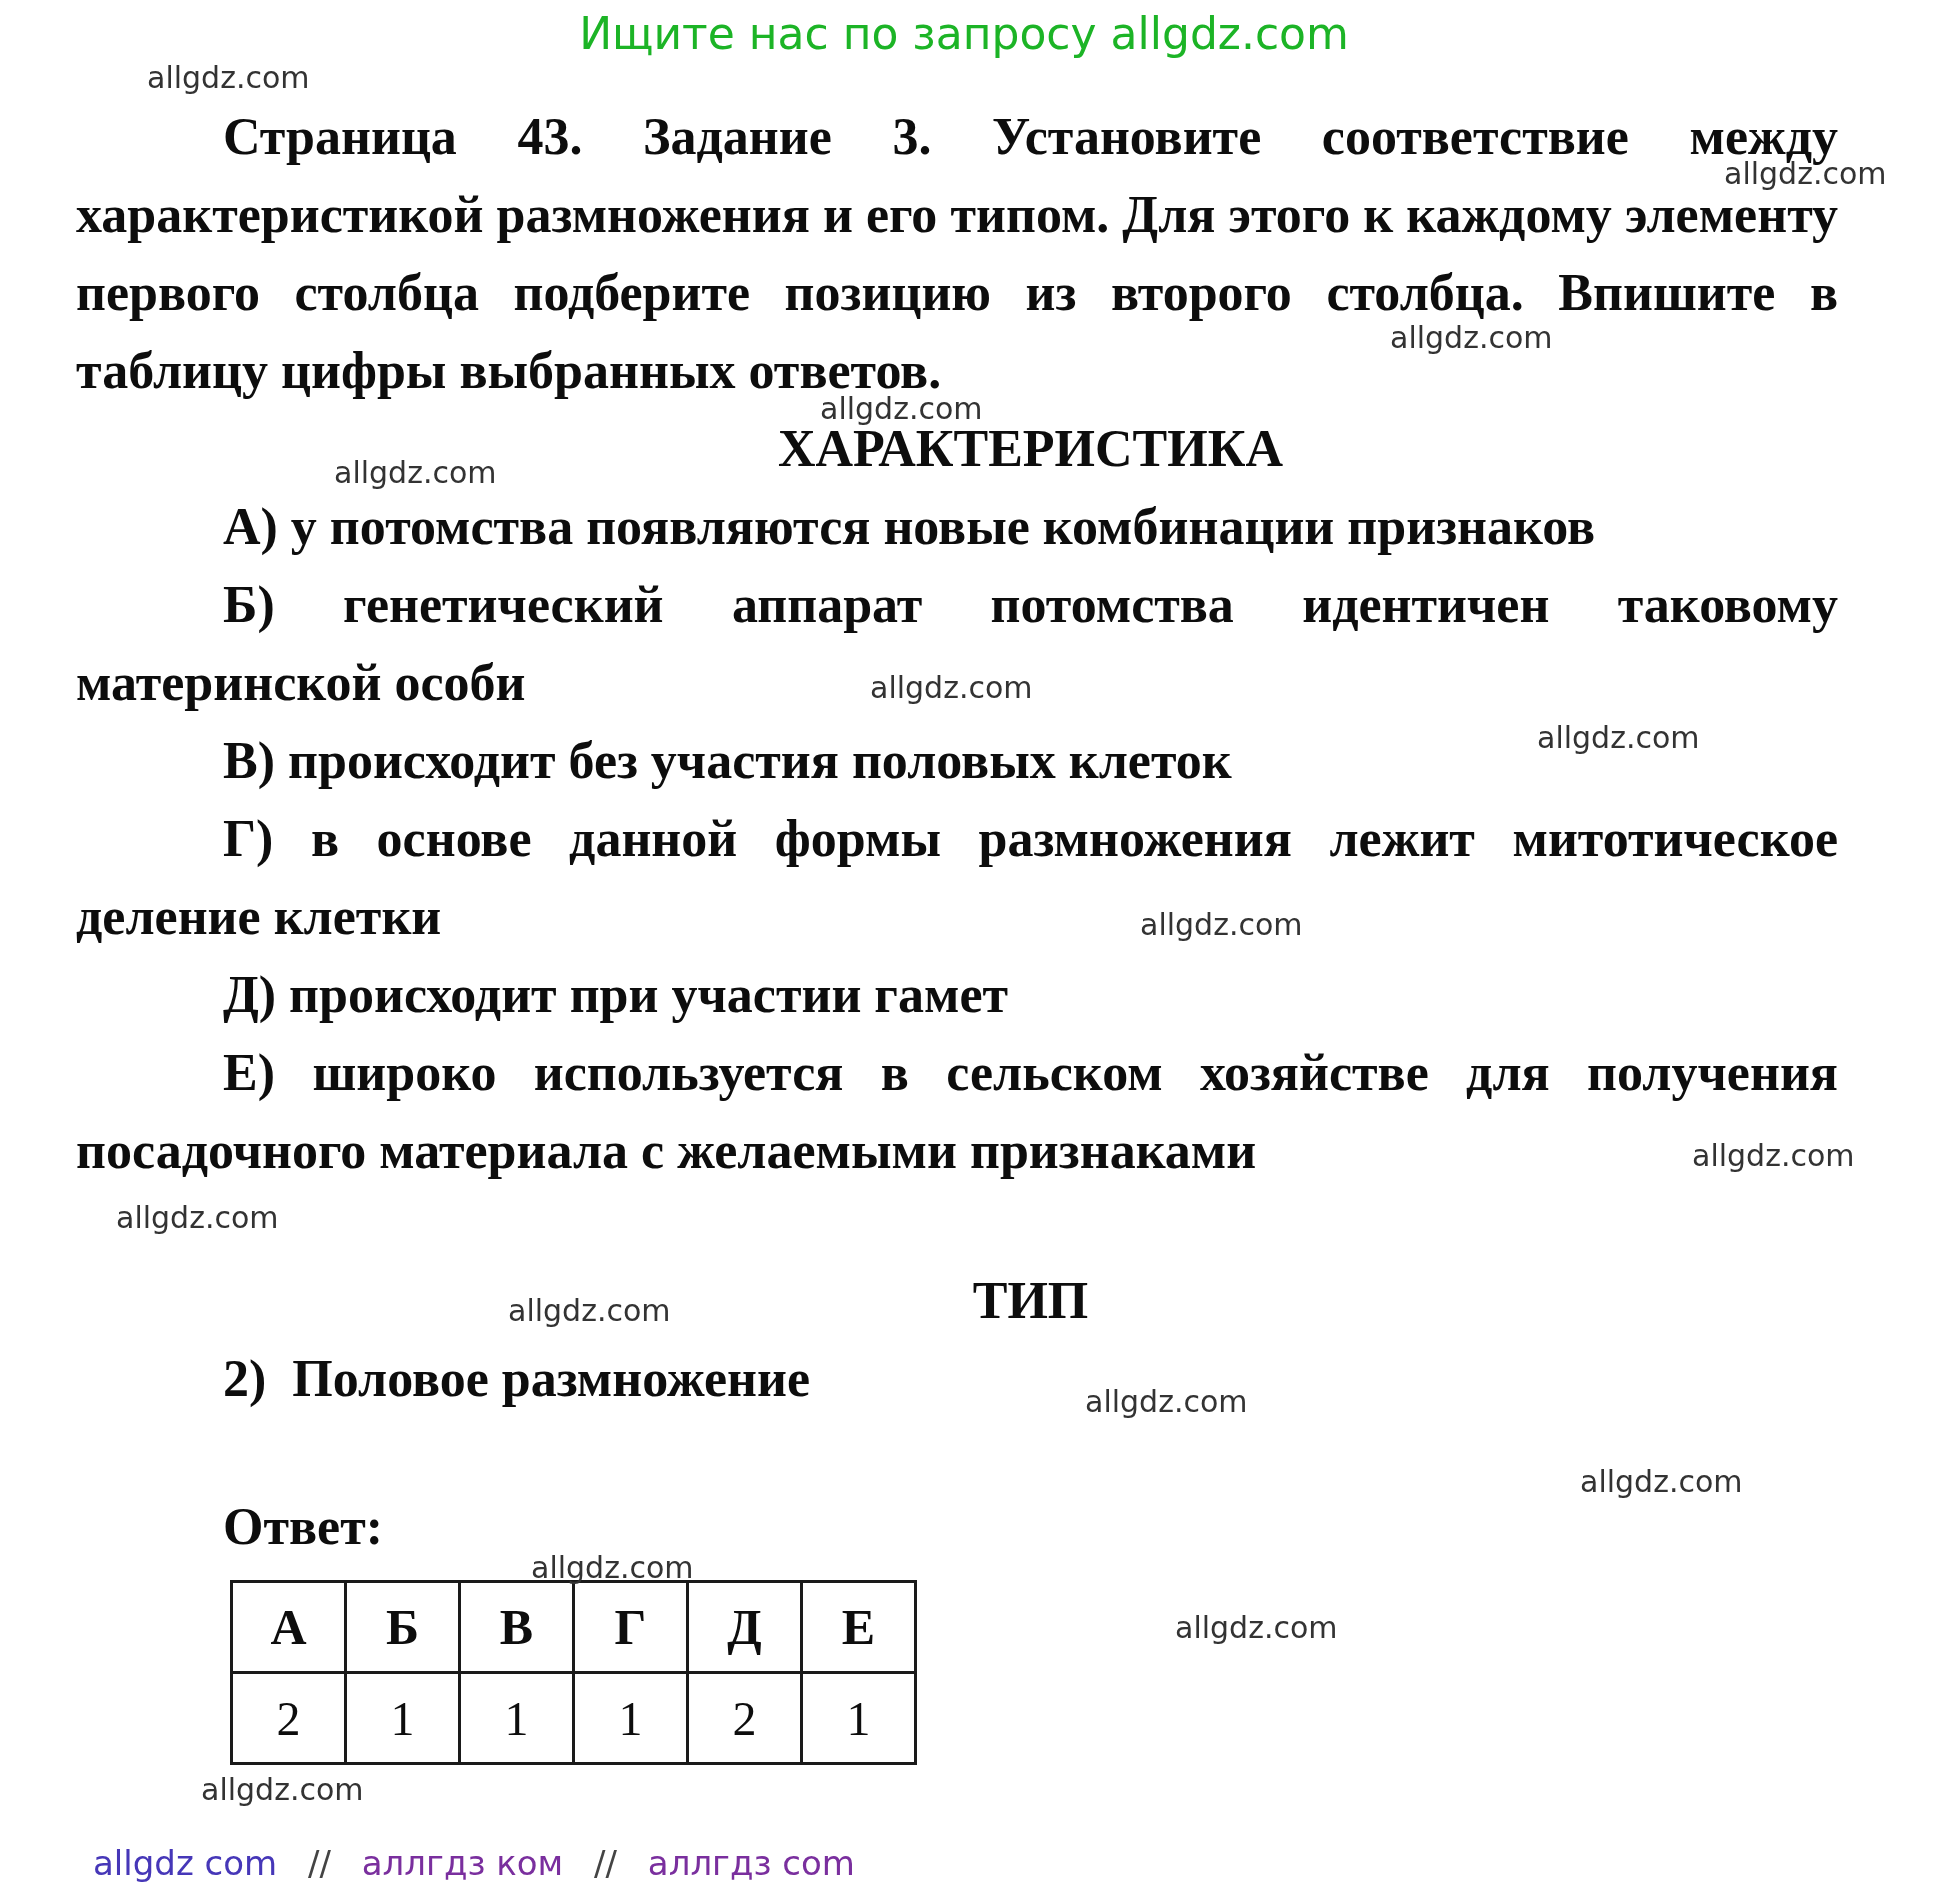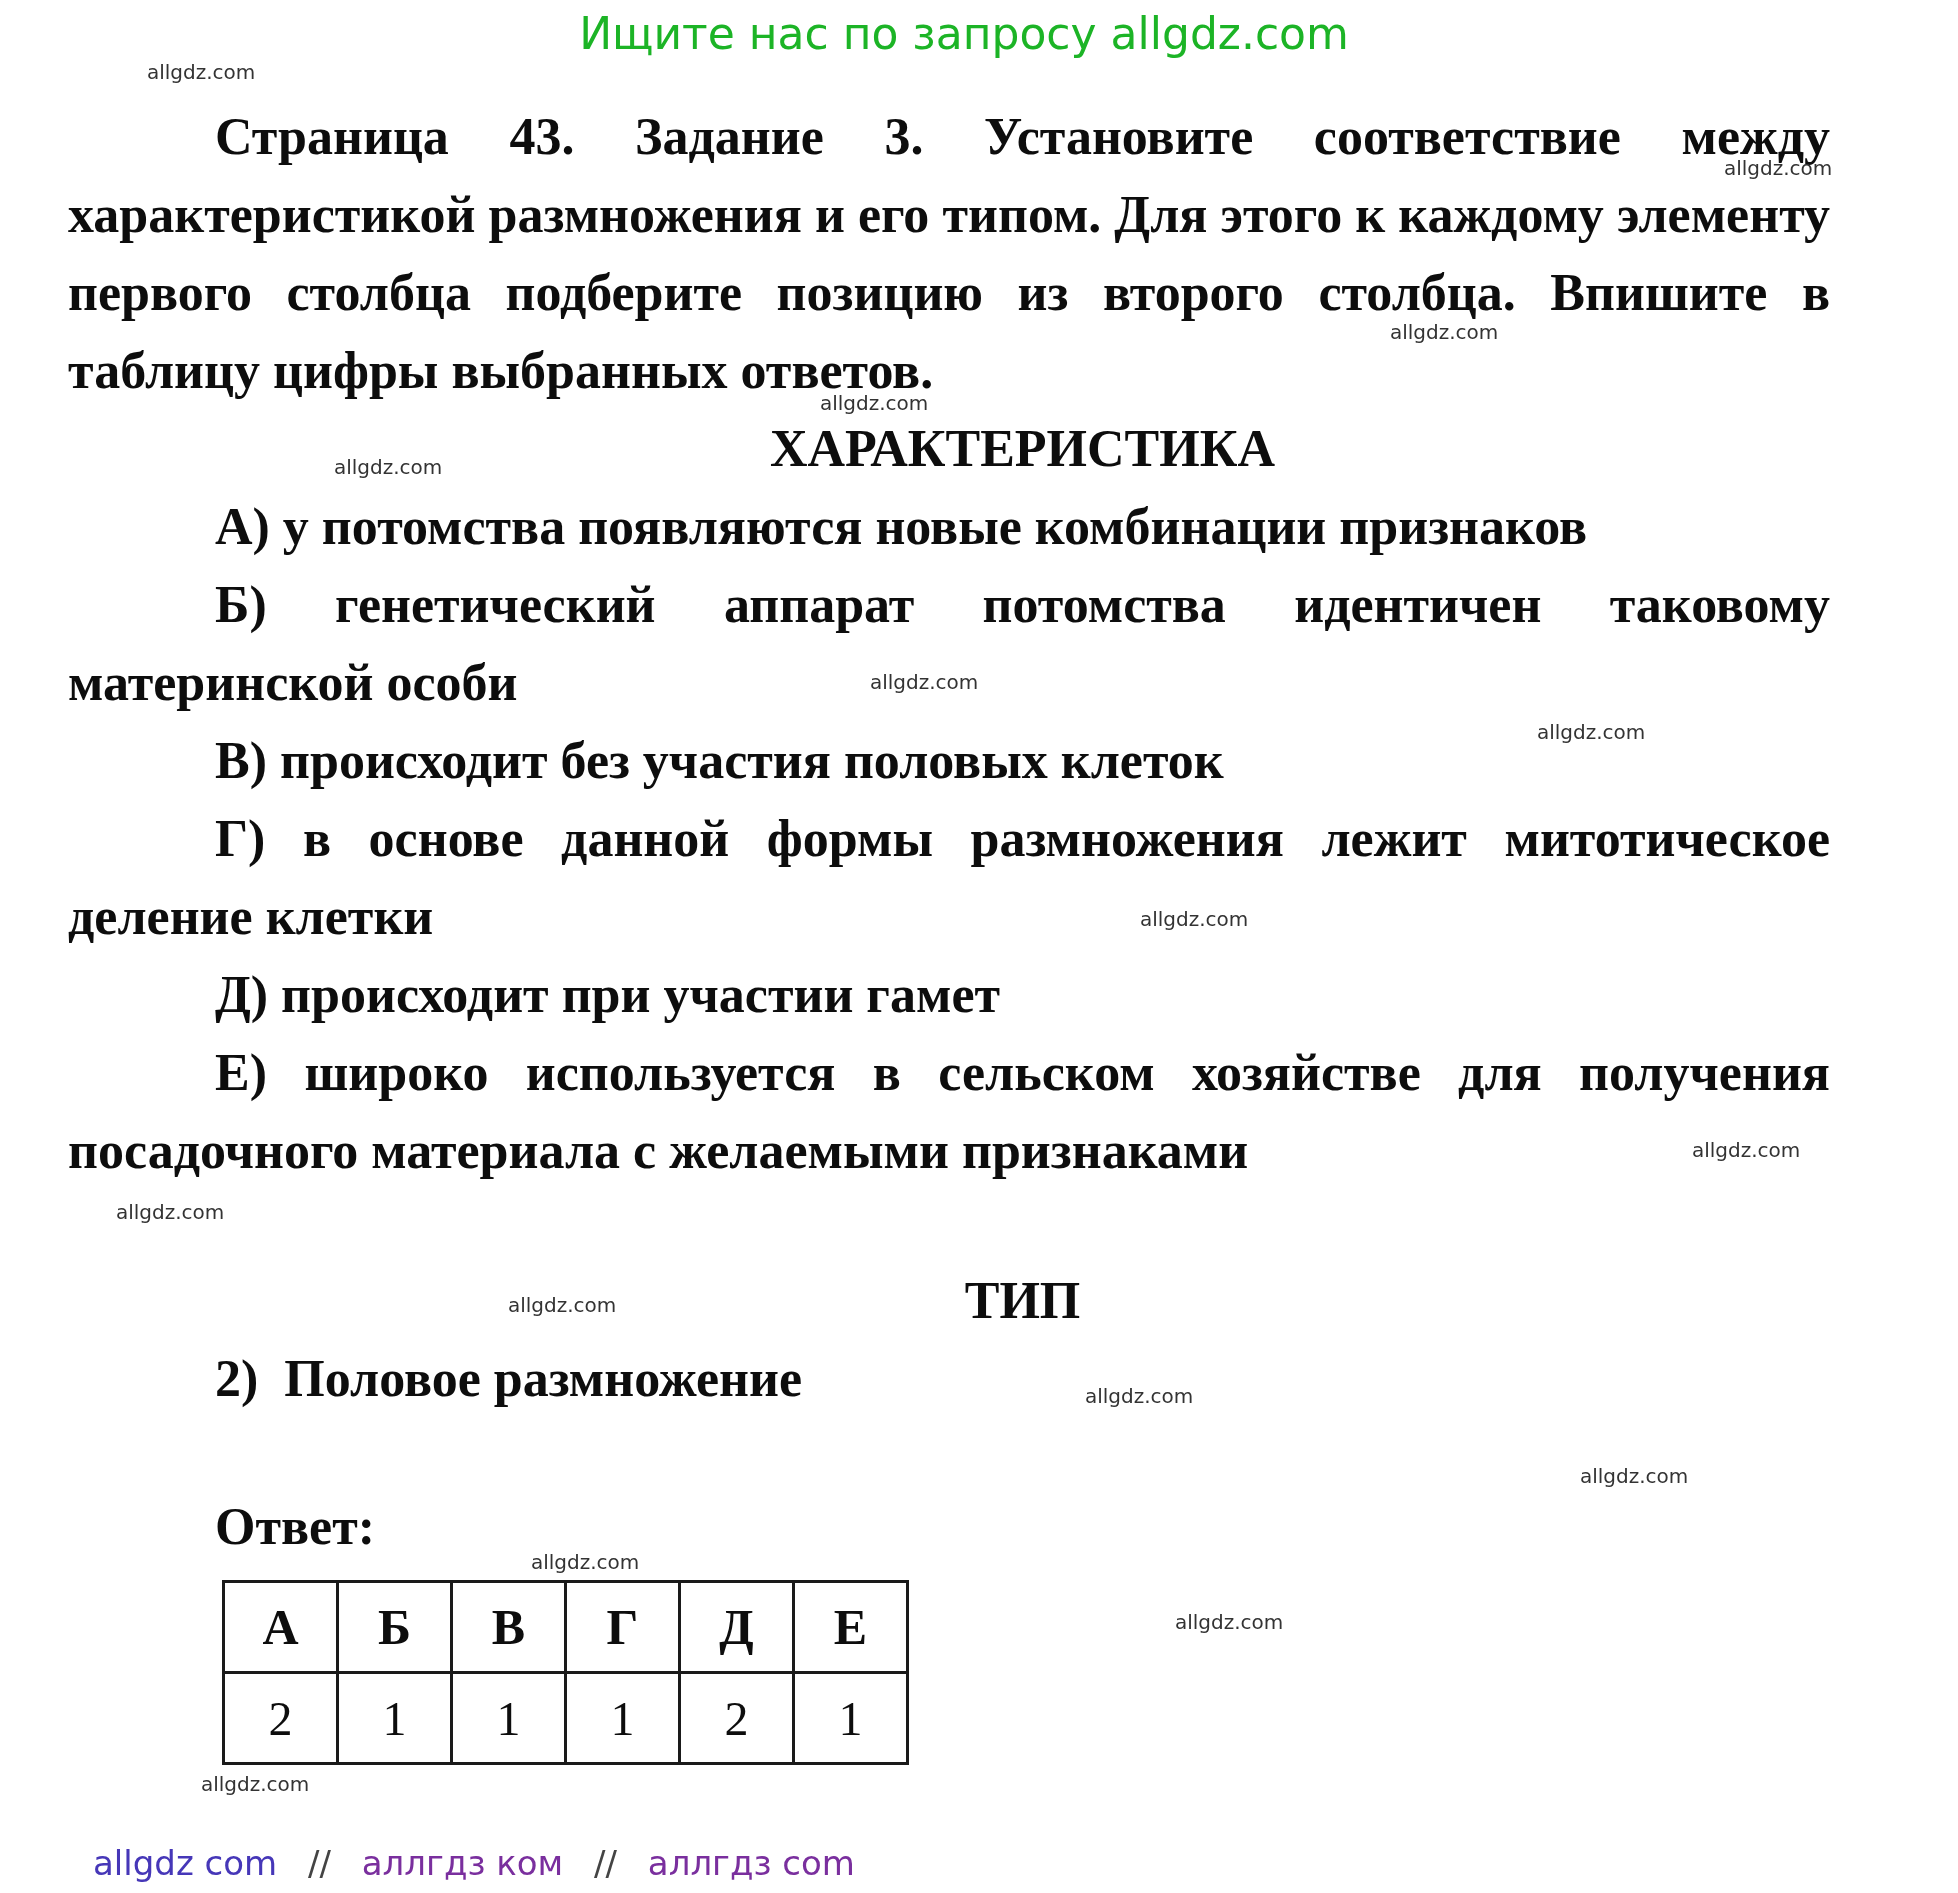--- a/index.html
+++ b/index.html
@@ -21,21 +21,21 @@
     width: 1762px;
     text-align: center;
     font-family: "DejaVu Sans", "Liberation Sans", sans-serif;
     font-size: 44px;
     font-weight: 400;
   }
 
   
   .content {
     position: absolute;
-    left: 68px;
+    left: 76px;
     top: 98px;
     width: 1762px;
   }
   .para, .heading, .item, .type-item, .answer-label {
     margin: 0;
     font-size: 52px;
     font-weight: bold;
     line-height: 78px;
     color: #0d0d0d;
   }
@@ -69,21 +69,21 @@
     vertical-align: middle;
     padding: 0;
   }
   .answer-table th { font-weight: bold; }
   .answer-table td { font-weight: 400; font-size: 48px; }
 
   
   .wm {
     position: absolute;
     font-family: "DejaVu Sans", "Liberation Sans", sans-serif;
-    font-size: 20px;
+    font-size: 30px;
     font-weight: 400;
     white-space: nowrap;
   }
 
   
   .footer {
     position: absolute;
     top: 1843px;
     left: 83px;
     width: 1762px;

